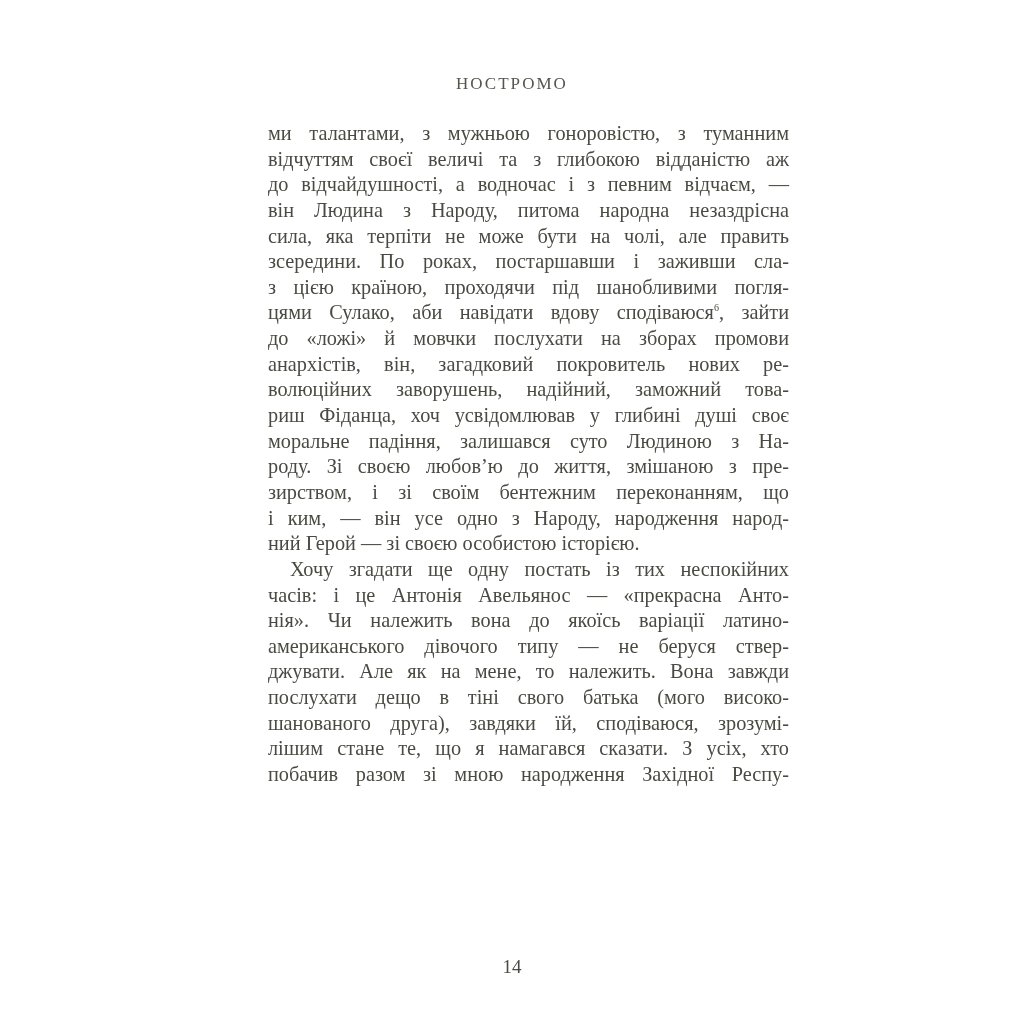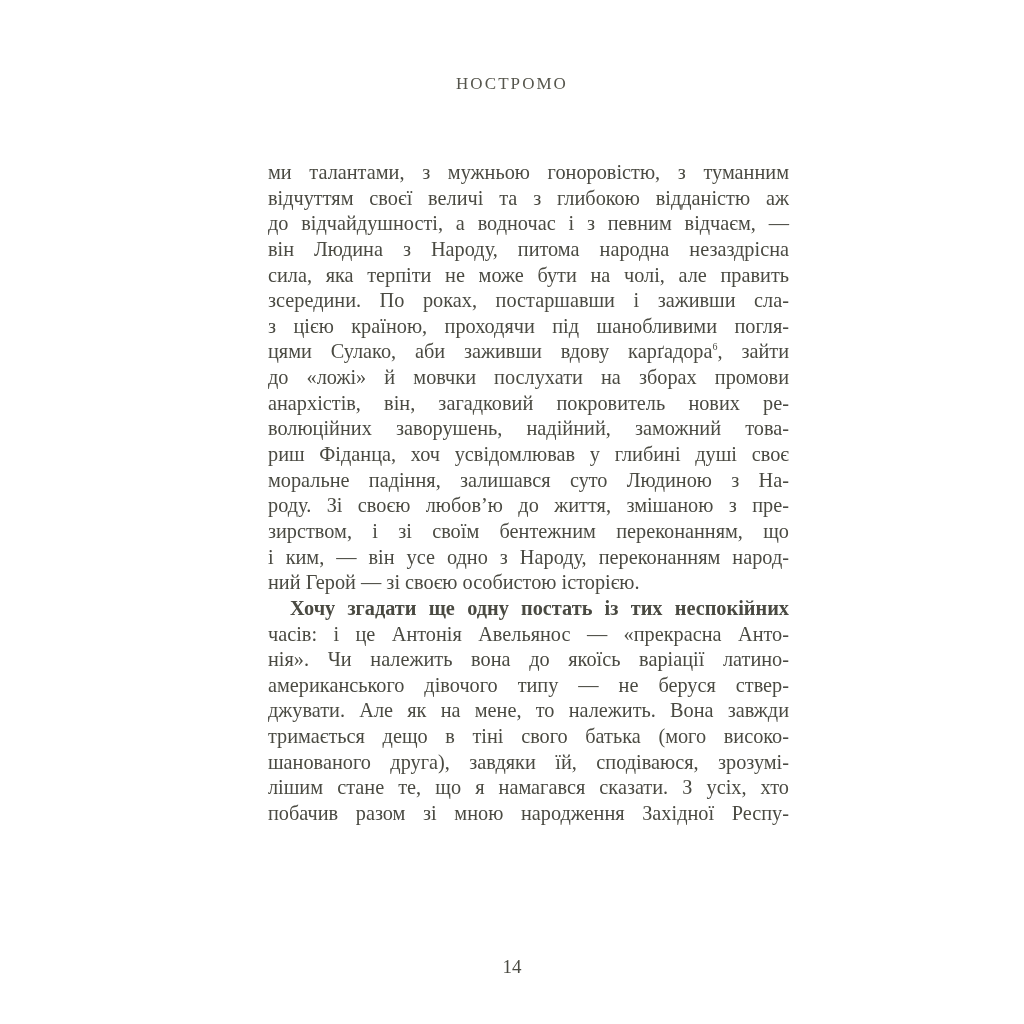--- a/index.html
+++ b/index.html
@@ -18,31 +18,30 @@
       font-size: 17px;
       letter-spacing: 2px;
       color: #55554c;
     }
     .text-block {
       position: absolute;
       top: 121px; left: 268px;
       width: 521px;
       font-size: 20.3px;
       line-height: 25.65px;
-      margin-top: 39px;
     }
     .line {
       display: block;
       white-space: nowrap;
       text-align: justify;
       text-align-last: justify;
       height: 25.65px;
     }
     .line.last { text-align-last: left; }
-    .line.indent { padding-left: 22px; font-weight: bold; }
+    .line.indent { padding-left: 22px; }
     sup { font-size: 10px; line-height: 0; vertical-align: 8px; }
     .folio {
       position: absolute;
       top: 956px; left: 0; width: 1024px;
       text-align: center;
       font-size: 19px;
       color: #4a4a42;
     }
   </style>
 </head>
@@ -51,34 +50,34 @@
 <div class="running-head">НОСТРОМО</div>
 
 <div class="text-block">
   <span class="line">ми талантами, з мужньою гоноровістю, з туманним</span>
   <span class="line">відчуттям своєї величі та з глибокою відданістю аж</span>
   <span class="line">до відчайдушності, а водночас і з певним відчаєм, —</span>
   <span class="line">він Людина з Народу, питома народна незаздрісна</span>
   <span class="line">сила, яка терпіти не може бути на чолі, але править</span>
   <span class="line">зсередини. По роках, постаршавши і заживши сла-</span>
   <span class="line">з цією країною, проходячи під шанобливими погля-</span>
-  <span class="line"><span>цями Сулако, аби заживши вдову карґадора</span><sup>6</sup><span>, зайти</span></span>
+  <span class="line"><span>цями Сулако, аби навідати вдову сподіваюся</span><sup>6</sup><span>, зайти</span></span>
   <span class="line">до «ложі» й мовчки послухати на зборах промови</span>
   <span class="line">анархістів, він, загадковий покровитель нових ре-</span>
   <span class="line">волюційних заворушень, надійний, заможний това-</span>
   <span class="line">риш Фіданца, хоч усвідомлював у глибині душі своє</span>
   <span class="line">моральне падіння, залишався суто Людиною з На-</span>
   <span class="line">роду. Зі своєю любов’ю до життя, змішаною з пре-</span>
   <span class="line">зирством, і зі своїм бентежним переконанням, що</span>
-  <span class="line">і ким, — він усе одно з Народу, переконанням народ-</span>
+  <span class="line">і ким, — він усе одно з Народу, народження народ-</span>
   <span class="line last">ний Герой — зі своєю особистою історією.</span>
   <span class="line indent">Хочу згадати ще одну постать із тих неспокійних</span>
   <span class="line">часів: і це Антонія Авельянос — «прекрасна Анто-</span>
   <span class="line">нія». Чи належить вона до якоїсь варіації латино-</span>
   <span class="line">американського дівочого типу — не беруся ствер-</span>
   <span class="line">джувати. Але як на мене, то належить. Вона завжди</span>
-  <span class="line">тримається дещо в тіні свого батька (мого високо-</span>
+  <span class="line">послухати дещо в тіні свого батька (мого високо-</span>
   <span class="line">шанованого друга), завдяки їй, сподіваюся, зрозумі-</span>
   <span class="line">лішим стане те, що я намагався сказати. З усіх, хто</span>
   <span class="line">побачив разом зі мною народження Західної Респу-</span>
 </div>
 
 <div class="folio">14</div>
 
 </body></html>

